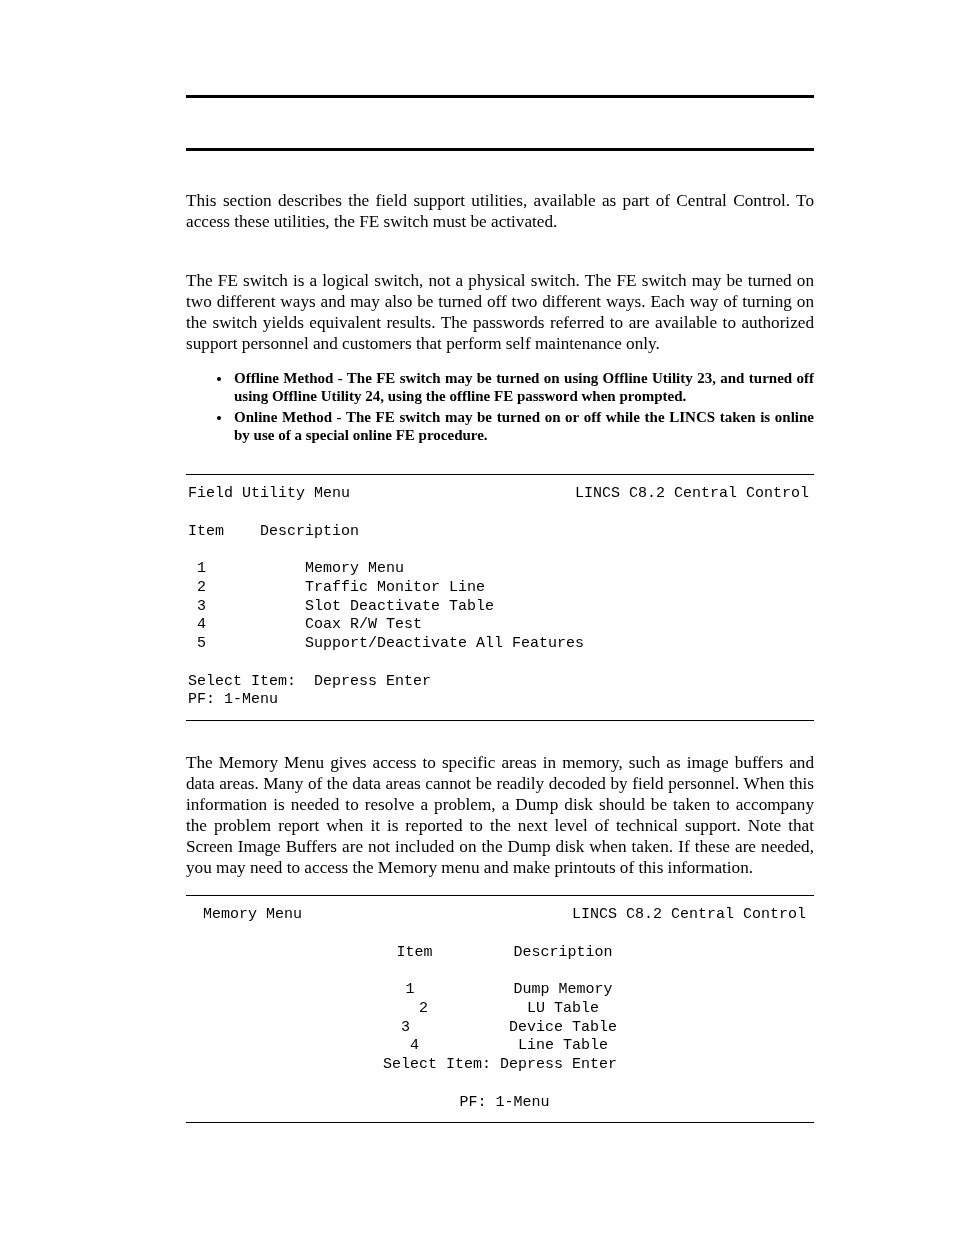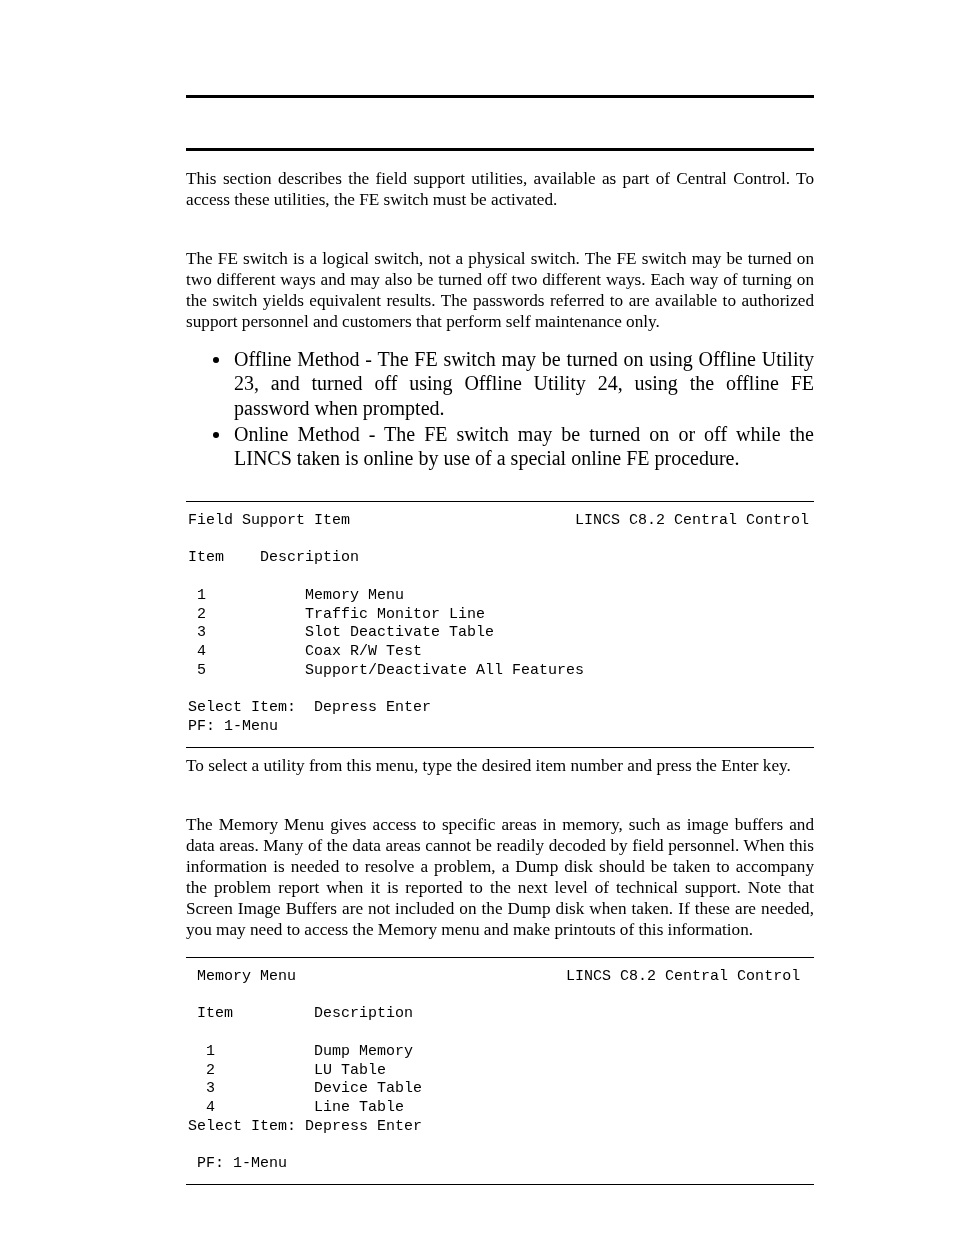--- a/index.html
+++ b/index.html
@@ -25,27 +25,28 @@
   .rule-gap {
     height: 50px;
   }
   .body-text {
     font-size: 17.2px;
     line-height: 1.22;
     text-align: justify;
     margin: 0 0 14px 0;
   }
   .after-rule {
-    margin-top: 18px;
+    margin-top: 40px;
   }
   ul.bullets {
     margin: 0 0 30px 0;
     padding-left: 46px;
-    font-size: 20px;
+    font-size: 15px;
     line-height: 1.22;
+    font-weight: bold;
   }
   ul.bullets li {
     text-align: justify;
     margin-bottom: 2px;
     padding-left: 2px;
   }
   .term-block {
     border-top: 1.4px solid #000;
     border-bottom: 1.4px solid #000;
     padding: 10px 2px 10px 2px;
@@ -73,40 +74,39 @@
 
   <div class="section-gap"></div>
 
   <p class="body-text">The FE switch is a logical switch, not a physical switch. The FE switch may be turned on two different ways and may also be turned off two different ways. Each way of turning on the switch yields equivalent results. The passwords referred to are available to authorized support personnel and customers that perform self maintenance only.</p>
 
   <ul class="bullets">
     <li>Offline Method - The FE switch may be turned on using Offline Utility 23, and turned off using Offline Utility 24, using the offline FE password when prompted.</li>
     <li>Online Method - The FE switch may be turned on or off while the LINCS taken is online by use of a special online FE procedure.</li>
   </ul>
 
-  <div class="term-block"><span>Field Support Item</span>                         <span>LINCS C8.2 Central Control</span>
+  <div class="term-block"><span>Field Utility Menu</span>                         <span>LINCS C8.2 Central Control</span>
 
 <span>Item</span>    <span>Description</span>
 
  <span>1</span>           <span>Memory Menu</span>
  <span>2</span>           <span>Traffic Monitor Line</span>
  <span>3</span>           <span>Slot Deactivate Table</span>
  <span>4</span>           <span>Coax R/W Test</span>
  <span>5</span>           <span>Support/Deactivate All Features</span>
 
 <span>Select Item:  Depress Enter</span>
 <span>PF: 1-Menu</span></div>
 
-  <p class="body-text" style="text-align:left;">To select a utility from this menu, type the desired item number and press the Enter key.</p>
 
   <div class="section-gap"></div>
 
   <p class="body-text">The Memory Menu gives access to specific areas in memory, such as image buffers and data areas. Many of the data areas cannot be readily decoded by field personnel. When this information is needed to resolve a problem, a Dump disk should be taken to accompany the problem report when it is reported to the next level of technical support. Note that Screen Image Buffers are not included on the Dump disk when taken. If these are needed, you may need to access the Memory menu and make printouts of this information.</p>
 
-  <div class="term-block" style="margin-top:16px;"> <span>Memory Menu</span>                              <span>LINCS C8.2 Central Control</span>
+  <div class="term-block" style="margin-top:16px;text-align:center;"> <span>Memory Menu</span>                              <span>LINCS C8.2 Central Control</span>
 
  <span>Item</span>         <span>Description</span>
 
   <span>1</span>           <span>Dump Memory</span>
   <span>2</span>           <span>LU Table</span>
   <span>3</span>           <span>Device Table</span>
   <span>4</span>           <span>Line Table</span>
 <span>Select Item: Depress Enter</span>
 
  <span>PF: 1-Menu</span></div>

